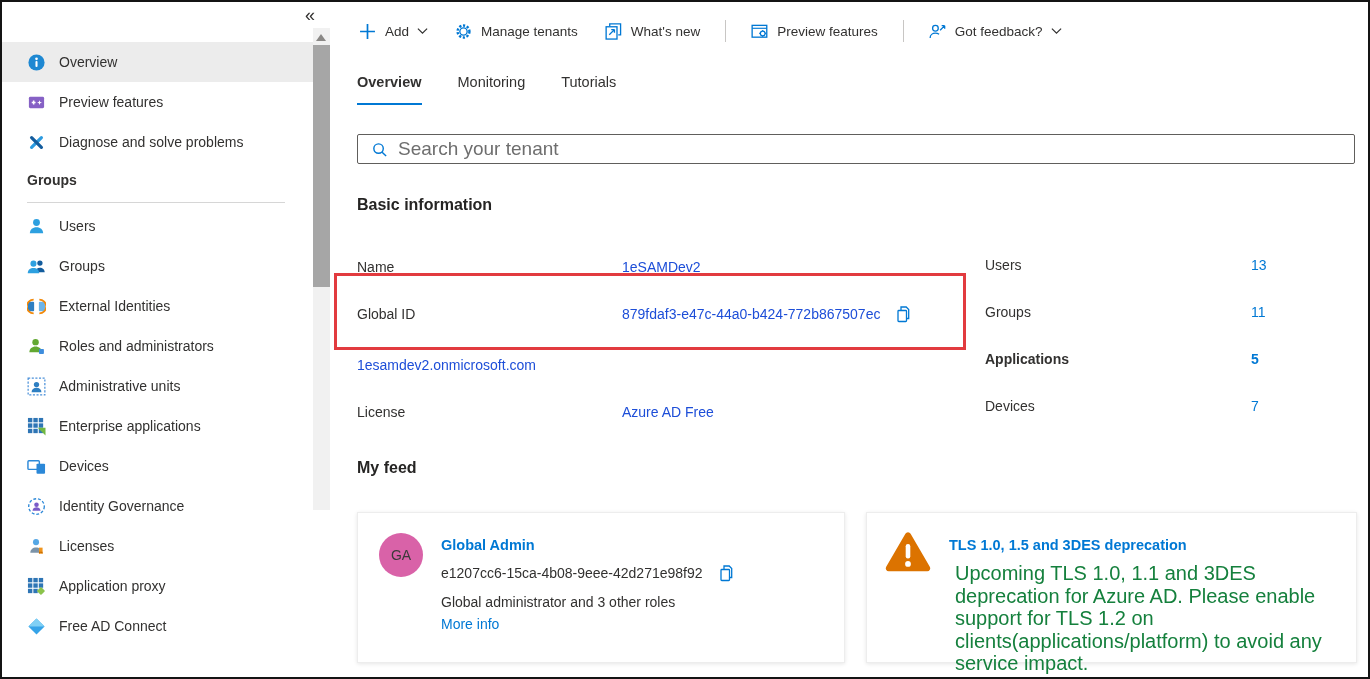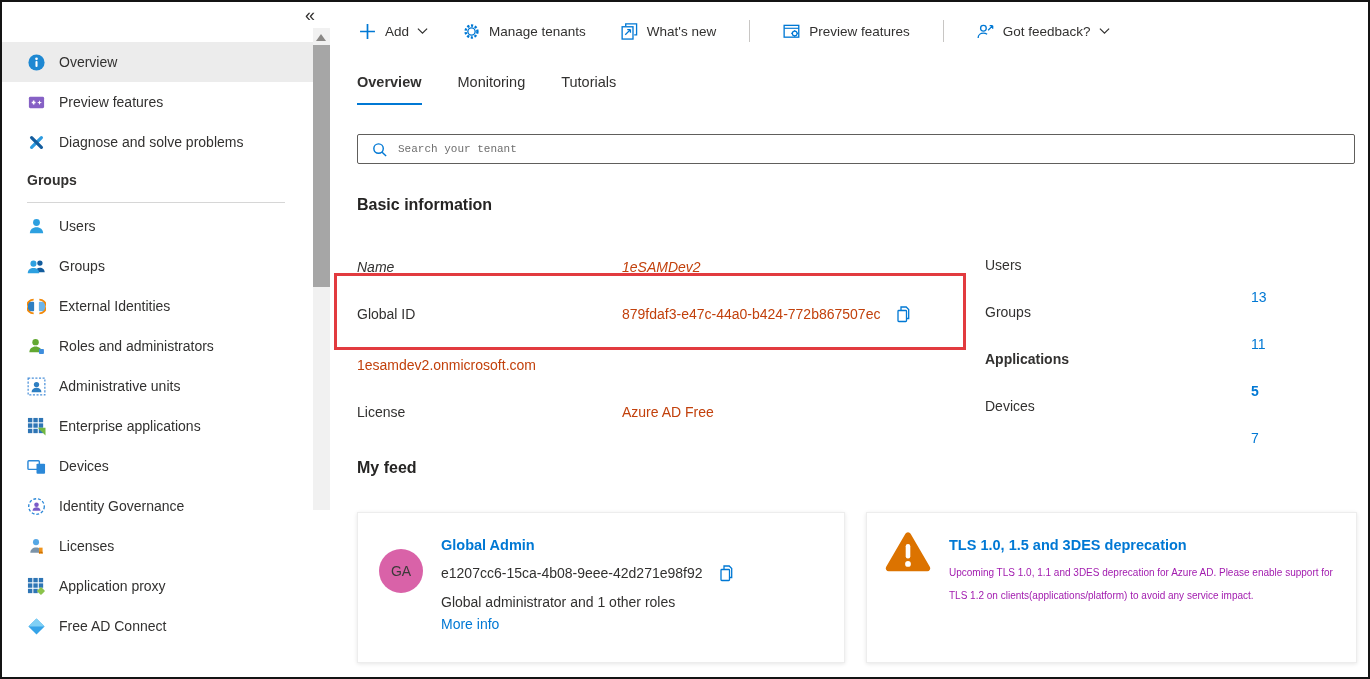--- a/index.html
+++ b/index.html
@@ -14,61 +14,61 @@
   .nav-item{display:flex;align-items:center;height:40px;padding-left:25px;gap:13px;font-size:14px;color:#323130;cursor:pointer;}
   .nav-item.active{background:#ececec;}
   .nav-icon{width:19px;height:19px;flex:0 0 19px;}
   .nav-icon svg{width:19px;height:19px;display:block;}
   .manage-header{position:absolute;left:25px;top:170px;font-size:14px;font-weight:bold;color:#323130;}
   .manage-divider{position:absolute;left:25px;top:200px;width:258px;border-top:1px solid #d6d6d6;}
   .sb-track{position:absolute;left:311px;top:26px;width:17px;height:482px;background:#f1f1f1;}
   .sb-up{position:absolute;left:3px;top:6px;width:0;height:0;border-left:5.5px solid transparent;border-right:5.5px solid transparent;border-bottom:7px solid #8a8886;}
   .sb-thumb{position:absolute;left:0;top:17px;width:17px;height:242px;background:#a6a6a6;cursor:pointer;}
   
-  #toolbar{position:absolute;left:355px;top:13px;height:32px;display:flex;align-items:center;gap:8px;}
+  #toolbar{position:absolute;left:355px;top:13px;height:32px;display:flex;align-items:center;}
   .tb-btn{display:flex;align-items:center;gap:9px;margin-right:23px;font-size:13.5px;color:#323130;background:none;border:none;cursor:pointer;padding:4px 2px;font-family:inherit;}
   .tb-btn svg.main-ic{width:17px;height:17px;display:block;}
   .tb-btn svg.chev{width:11px;height:8px;display:block;margin-left:-1px;}
   .tb-divider{width:1px;height:22px;background:#c8c6c4;margin-right:23px;}
   
   #tabs{position:absolute;left:355px;top:72px;display:flex;gap:36px;}
   .tab{font-size:14.5px;color:#323130;padding-bottom:13px;cursor:pointer;border-bottom:2.5px solid transparent;}
   .tab.active{font-weight:bold;border-bottom-color:#0078d4;}
   
   #searchbox{position:absolute;left:355px;top:132px;width:998px;height:30px;border:1px solid #605e5c;border-radius:2px;display:flex;align-items:center;background:#fff;box-sizing:border-box;}
   #searchbox svg{width:17px;height:17px;margin-left:13px;flex:0 0 17px;}
-  #searchbox input{flex:1;border:none;outline:none;font-size:11px;padding:0 10px;font-family:Liberation Mono, monospace;color:#737373;background:transparent;}
+  #searchbox input{flex:1;border:none;outline:none;font-size:19px;padding:0 10px;font-family:Liberation Sans, sans-serif;color:#737373;background:transparent;}
   #searchbox input::placeholder{color:#6e6e6e;opacity:1;}
   
   .section-heading{position:absolute;left:355px;font-size:16px;font-weight:600;color:#252423;}
   #h-basic{top:194px;}
   #h-feed{top:457px;}
   
   .info-row{position:absolute;left:355px;display:flex;font-size:14px;height:20px;align-items:center;}
   .info-label{width:265px;flex:0 0 265px;color:#323130;}
-  .info-value{color:#c2410c;white-space:nowrap;}
+  .info-value{color:#1d4ed8;white-space:nowrap;}
   .copy-btn{background:none;border:none;padding:0;margin-left:14px;cursor:pointer;vertical-align:-4px;}
   .copy-btn svg{width:18px;height:18px;display:block;}
   .stat-row{position:absolute;left:983px;width:290px;font-size:14px;height:20px;}
   .stat-label{color:#323130;}
-  .stat-value{position:absolute;left:266px;top:0;color:#0078d4;cursor:pointer;margin-top:32px;}
+  .stat-value{position:absolute;left:266px;top:0;color:#0078d4;cursor:pointer;}
   #red-box{position:absolute;left:332px;top:271px;width:632px;height:77px;border:3px solid #e23b3f;box-sizing:border-box;pointer-events:none;z-index:6;}
   
   .feed-card{position:absolute;top:510px;height:149px;background:#fff;border:1px solid #ededed;box-shadow:0 1px 4px rgba(0,0,0,0.10);}
   #card-admin{left:355px;width:486px;}
   #card-tls{left:864px;width:489px;}
-  .avatar{position:absolute;left:21px;top:36px;width:44px;height:44px;border-radius:50%;background:#d962a8;display:flex;align-items:center;justify-content:center;font-size:14px;color:#3b3a39;}
+  .avatar{position:absolute;left:21px;top:20px;width:44px;height:44px;border-radius:50%;background:#d962a8;display:flex;align-items:center;justify-content:center;font-size:14px;color:#3b3a39;}
   .card-title{position:absolute;left:83px;top:24px;font-size:14.5px;font-weight:bold;color:#0078d4;cursor:pointer;white-space:nowrap;}
   .gc-id{position:absolute;left:83px;top:51px;font-size:14px;color:#323130;white-space:nowrap;display:flex;align-items:center;}
   .gc-roles{position:absolute;left:83px;top:81px;font-size:14px;color:#323130;white-space:nowrap;}
   .gc-more{position:absolute;left:83px;top:103px;font-size:14px;color:#0078d4;cursor:pointer;}
   .warn-wrap{position:absolute;left:17px;top:17px;width:48px;height:43px;}
   .warn-wrap svg{width:48px;height:43px;display:block;}
   #card-tls .card-title{left:82px;}
-  .tls-body{position:absolute;left:82px;top:49px;width:404px;font-size:10px;line-height:22.5px;color:#a21caf;}
+  .tls-body{position:absolute;left:88px;top:49px;width:404px;font-size:20px;line-height:22.5px;color:#15803d;}
 </style>
 </head>
 <body>
 
 <div id="app">
 
   <div id="sidebar">
     <div class="collapse-btn">«</div>
     <div class="nav-list" id="nav-top">
         <div class="nav-item active">
@@ -312,21 +312,21 @@
     <svg viewBox="0 0 18 18">
         <circle cx="8" cy="8" r="5" fill="none" stroke="#0078d4" stroke-width="1.5"></circle>
         <path d="M11.8 11.8L16 16" stroke="#0078d4" stroke-width="1.5"></path>
       </svg>
     <input type="text" placeholder="Search your tenant" style="">
   </div>
 
   <div class="section-heading" id="h-basic">Basic information</div>
 
   <div id="info-fields">
-      <div class="info-row" style="top: 255px; font-style: italic;">
+      <div class="info-row" style="top: 255px;">
         <span class="info-label">Name</span>
         <span class="info-value">1eSAMDev2</span>
       </div>
       <div class="info-row" style="top: 302px;">
         <span class="info-label">Global ID</span>
         <span class="info-value">879fdaf3-e47c-44a0-b424-772b867507ec</span>
         <button class="copy-btn">
           <svg viewBox="0 0 18 18">
             <rect x="4" y="5.5" width="8.5" height="11" rx="0.8" fill="#fff" stroke="#0078d4" stroke-width="1.3"></rect>
             <path d="M7 5.5V2h5.2L14.7 4.5v9H12.5" fill="none" stroke="#0078d4" stroke-width="1.3"></path>
@@ -357,21 +357,21 @@
     <div class="card-title">Global Admin</div>
     <div class="gc-id">
       <span>e1207cc6-15ca-4b08-9eee-42d271e98f92</span>
       <button class="copy-btn">
         <svg viewBox="0 0 18 18">
             <rect x="4" y="5.5" width="8.5" height="11" rx="0.8" fill="#fff" stroke="#0078d4" stroke-width="1.3"></rect>
             <path d="M7 5.5V2h5.2L14.7 4.5v9H12.5" fill="none" stroke="#0078d4" stroke-width="1.3"></path>
           </svg>
       </button>
     </div>
-    <div class="gc-roles">Global administrator and 1 other roles</div>
+    <div class="gc-roles">Global administrator and 3 other roles</div>
     <div class="gc-more">More info</div>
   </div>
 
   <div class="feed-card" id="card-tls">
     <div class="warn-wrap">
       <svg viewBox="0 0 24 21">
           <path d="M10.7 1.6 L1.1 18.1 a1.5 1.5 0 0 0 1.3 2.3 h19.2 a1.5 1.5 0 0 0 1.3-2.3 L13.3 1.6 a1.5 1.5 0 0 0-2.6 0z" fill="#dc7300"></path>
           <rect x="10.85" y="6.8" width="2.3" height="7.2" rx="1.1" fill="#fff"></rect>
           <circle cx="12" cy="16.7" r="1.45" fill="#fff"></circle>
         </svg>

